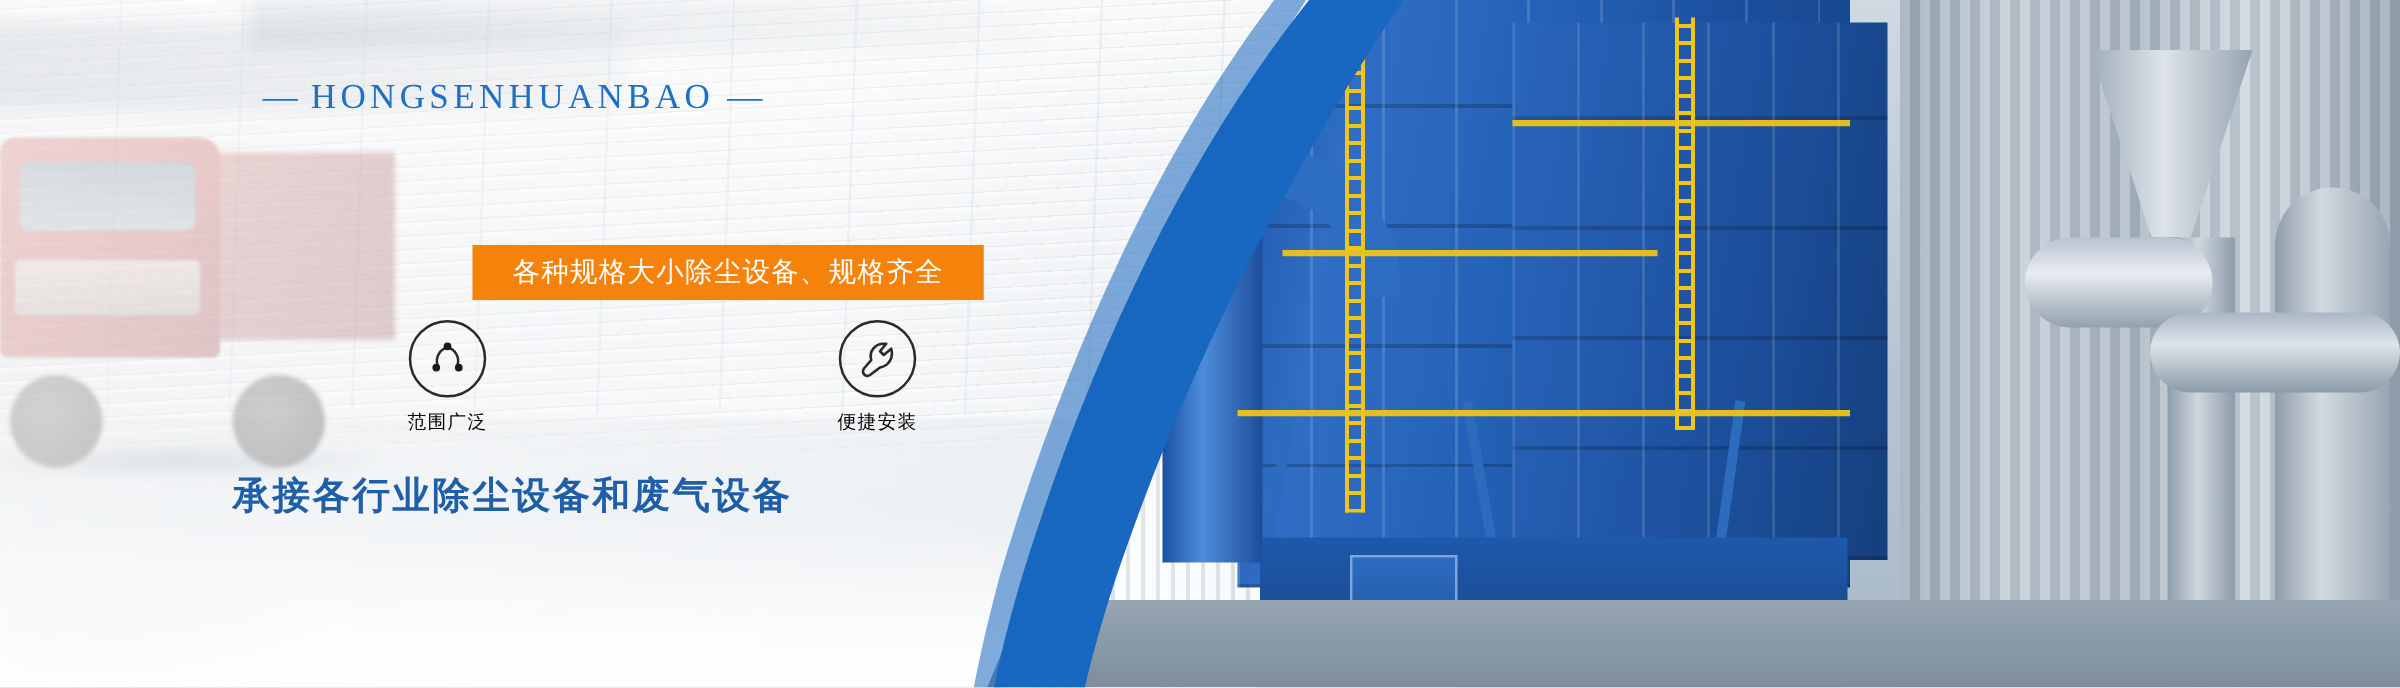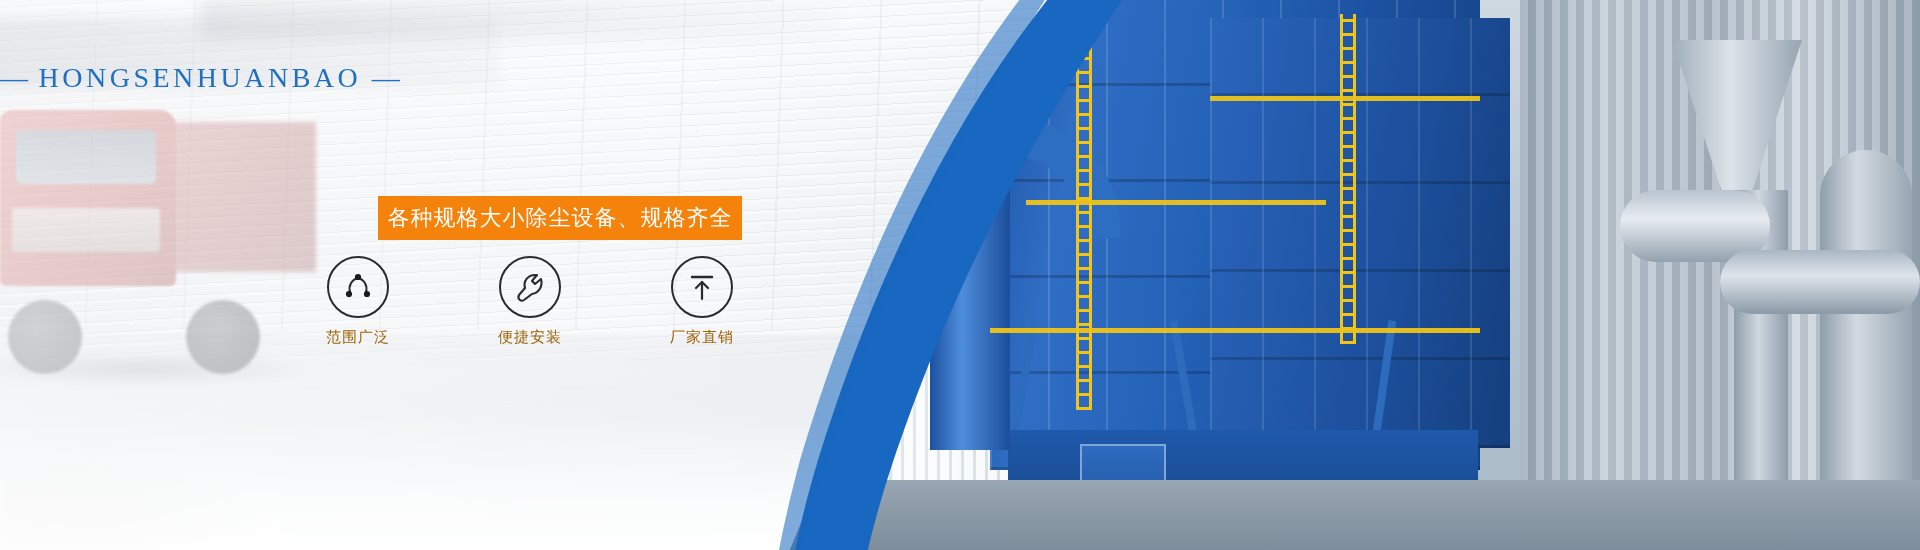--- a/index.html
+++ b/index.html
@@ -228,40 +228,40 @@
 
   
   .swoosh { position:absolute; left:760px; top:-40px; width:620px; height:640px; }
   .swoosh svg { display:block; }
 
   
   .content {
     position:absolute; left:0; top:0; width:820px; height:550px; z-index:6;
   }
   .eyebrow {
-    position:absolute; left:0; top:62px; width:820px; 
+    position:absolute; left:0; top:62px; width:820px; text-align:center;
     font-family:"Liberation Serif","DejaVu Serif",serif;
     font-size:28px; letter-spacing:3.5px; color:#1f6fc4; white-space:nowrap;
   }
   .eyebrow .dash { color:#1f6fc4; letter-spacing:0; }
 
   .headline {
     position:absolute; left:0; top:104px; width:820px; text-align:center;
     font-family:"DejaVu Sans","Liberation Sans",sans-serif;
     font-weight:bold; font-size:62px; letter-spacing:2px; line-height:1.05;
     color:#3a2420;
     background:linear-gradient(95deg,#3b2420 0%,#5a3a34 28%,#8a6a64 44%,#4a2e29 58%,#3a2420 78%,#452b26 100%);
     -webkit-background-clip:text; background-clip:text;
     -webkit-text-fill-color:transparent;
     text-shadow:0 2px 4px rgba(255,255,255,.5);
     white-space:nowrap;
   }
 
   .orange-bar {
-    position:absolute; left:378px; top:196px; width:364px; height:44px;
+    position:absolute; left:378px; top:196px; width:409px; height:44px;
     background:#f5820b;
     display:flex; align-items:center; justify-content:center;
   }
   .orange-bar span {
     font-family:"DejaVu Sans","Liberation Sans",sans-serif;
     font-size:22px; color:#ffffff; letter-spacing:1px; white-space:nowrap;
   }
 
   .features {
     position:absolute; left:310px; top:256px; width:440px;
@@ -269,21 +269,21 @@
   }
   .feat { width:96px; text-align:center; }
   .feat .ring {
     width:62px; height:62px; margin:0 auto 10px; border-radius:50%;
     border:2px solid #2a2a2a; display:flex; align-items:center; justify-content:center;
     background:rgba(255,255,255,0.10);
   }
   .feat .ring svg { display:block; }
   .feat .flabel {
     font-family:"DejaVu Sans","Liberation Sans",sans-serif;
-    font-size:15px; color:#a16207; letter-spacing:1px; white-space:nowrap;
+    font-size:15px; color:#000000; letter-spacing:1px; white-space:nowrap;
   }
 
   .tagline {
     position:absolute; left:0; top:376px; width:820px; text-align:center;
     font-family:"DejaVu Sans","Liberation Sans",sans-serif;
     font-weight:bold; font-size:30px; letter-spacing:2px;
     color:#1e5fa8; white-space:nowrap;
     text-shadow:0 1px 2px rgba(255,255,255,.55);
   }
 </style>
@@ -377,28 +377,19 @@
 
       <div class="feat">
         <div class="ring">
           <svg width="34" height="34" viewBox="0 0 34 34">
             <path d="M 24 5 L 19 11 L 22 14 L 28 9 C 30 16 26 23 19 24 L 11 30 C 8 32 4 29 6 25 L 12 18 C 10 11 15 5 22 5 Z" fill="none" stroke="#2a2a2a" stroke-width="2.1" stroke-linejoin="round" stroke-linecap="round"></path>
           </svg>
         </div>
         <div class="flabel">便捷安装</div>
       </div>
 
-      <div class="feat">
-        <div class="ring">
-          <svg width="32" height="32" viewBox="0 0 32 32">
-            <line x1="6" y1="6" x2="26" y2="6" stroke="#2a2a2a" stroke-width="2.4" stroke-linecap="round"></line>
-            <line x1="16" y1="11" x2="16" y2="28" stroke="#2a2a2a" stroke-width="2.2" stroke-linecap="round"></line>
-            <path d="M 10 17 L 16 11 L 22 17" fill="none" stroke="#2a2a2a" stroke-width="2.2" stroke-linecap="round" stroke-linejoin="round"></path>
-          </svg>
-        </div>
-        <div class="flabel">厂家直销</div>
-      </div>
 
     </div>
 
+    <div class="tagline">承接各行业除尘设备和废气设备</div>
 
   </div>
 </div>
 
 </body></html>

